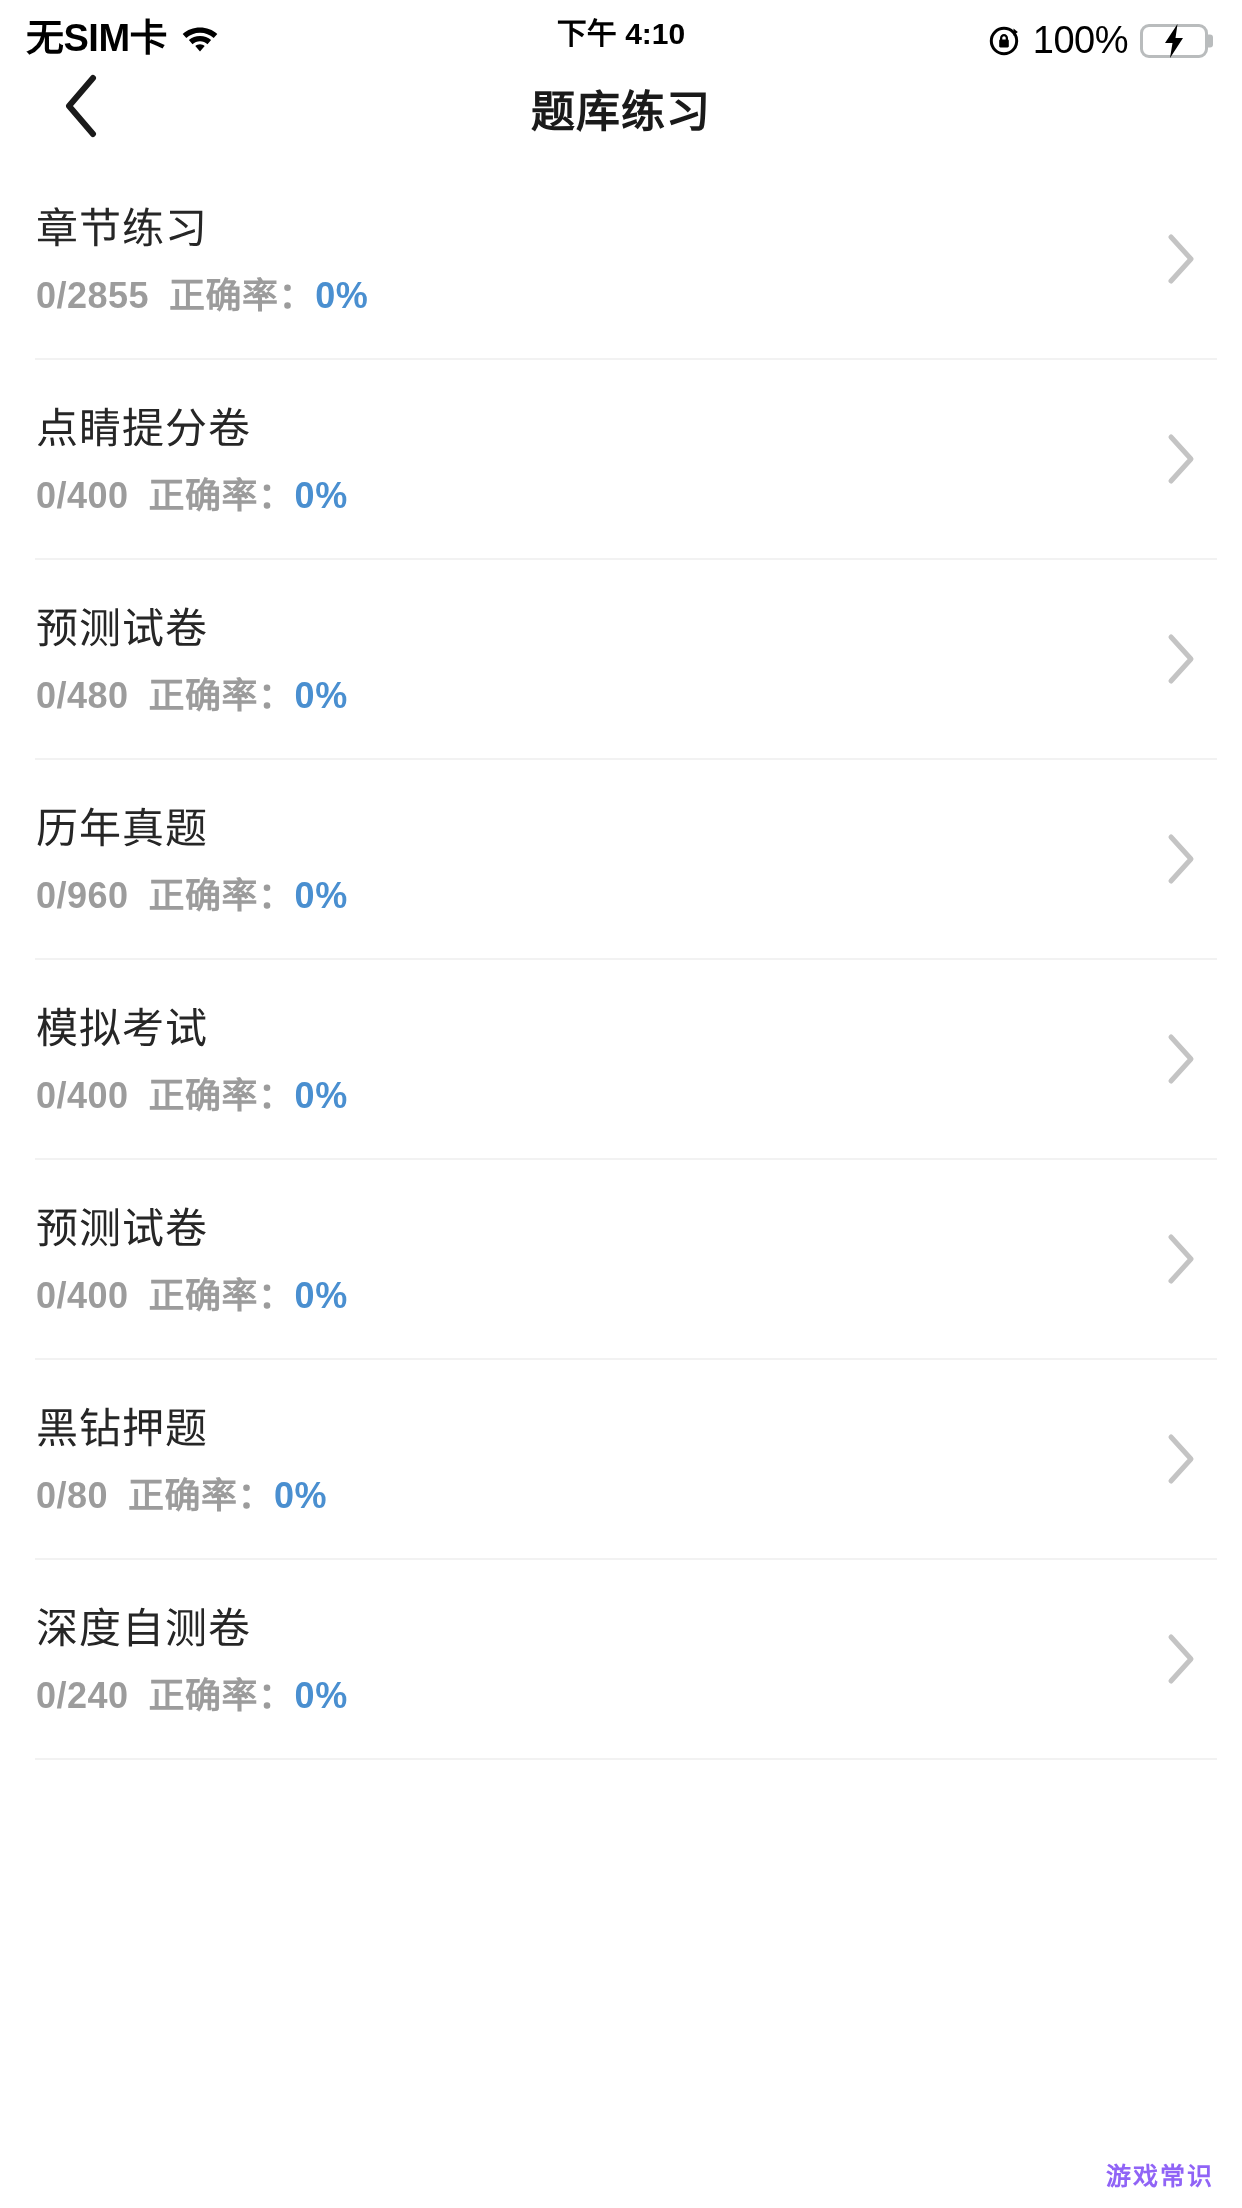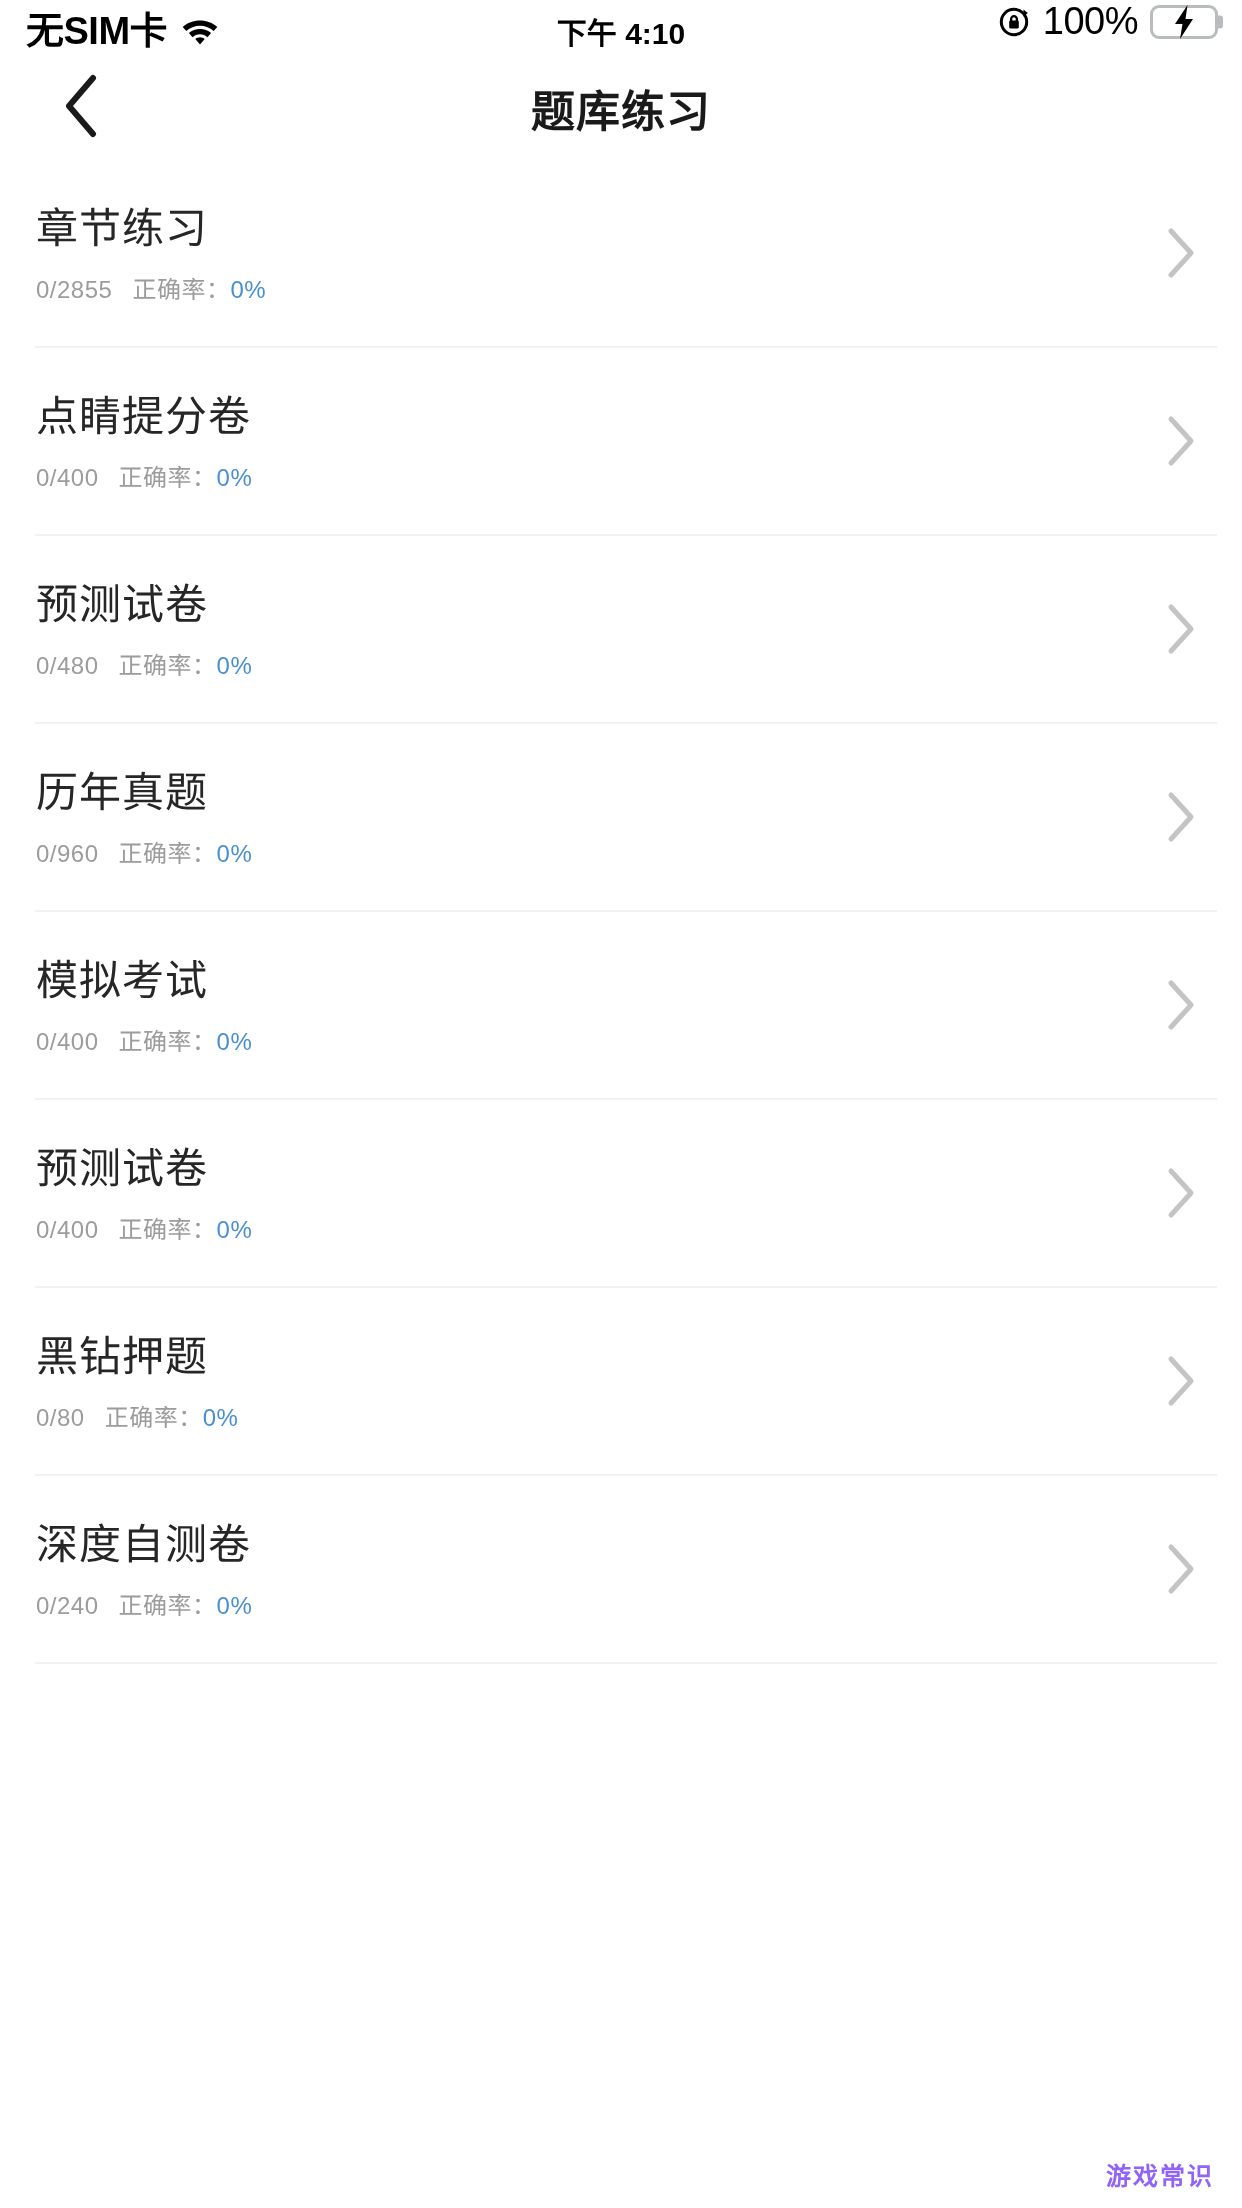--- a/index.html
+++ b/index.html
@@ -13,22 +13,22 @@
     font-family: "Liberation Sans", "DejaVu Sans", sans-serif;
     -webkit-font-smoothing: antialiased;
     overflow: hidden;
     position: relative;
   }
 
   
   .status-bar {
     height: 62px;
     display: flex;
-    align-items: flex-start;
-    padding: 0 24px 0 26px;
+    align-items: flex-end;
+    padding: 0 34px 0 26px;
     box-sizing: border-box;
     position: relative;
   }
   .status-left {
     display: flex;
     align-items: center;
     gap: 12px;
     flex: 0 0 auto;
   }
   .carrier {
@@ -160,26 +160,27 @@
     padding: 0 36px;
   }
   .item-title {
     font-size: 42px;
     color: #262626;
     line-height: 1.0;
     letter-spacing: 1px;
     margin-bottom: 28px;
   }
   .item-sub {
-    font-size: 24px;
+    font-size: 36px;
     color: #9c9c9c;
     line-height: 1.0;
     letter-spacing: 0.5px;
     display: flex;
     align-items: center;
+    font-weight: bold;
   }
   .sub-count {
     color: #9c9c9c;
   }
   .sub-label {
     color: #9c9c9c;
     margin-left: 20px;
   }
   .sub-rate {
     color: #4a8fd0;

